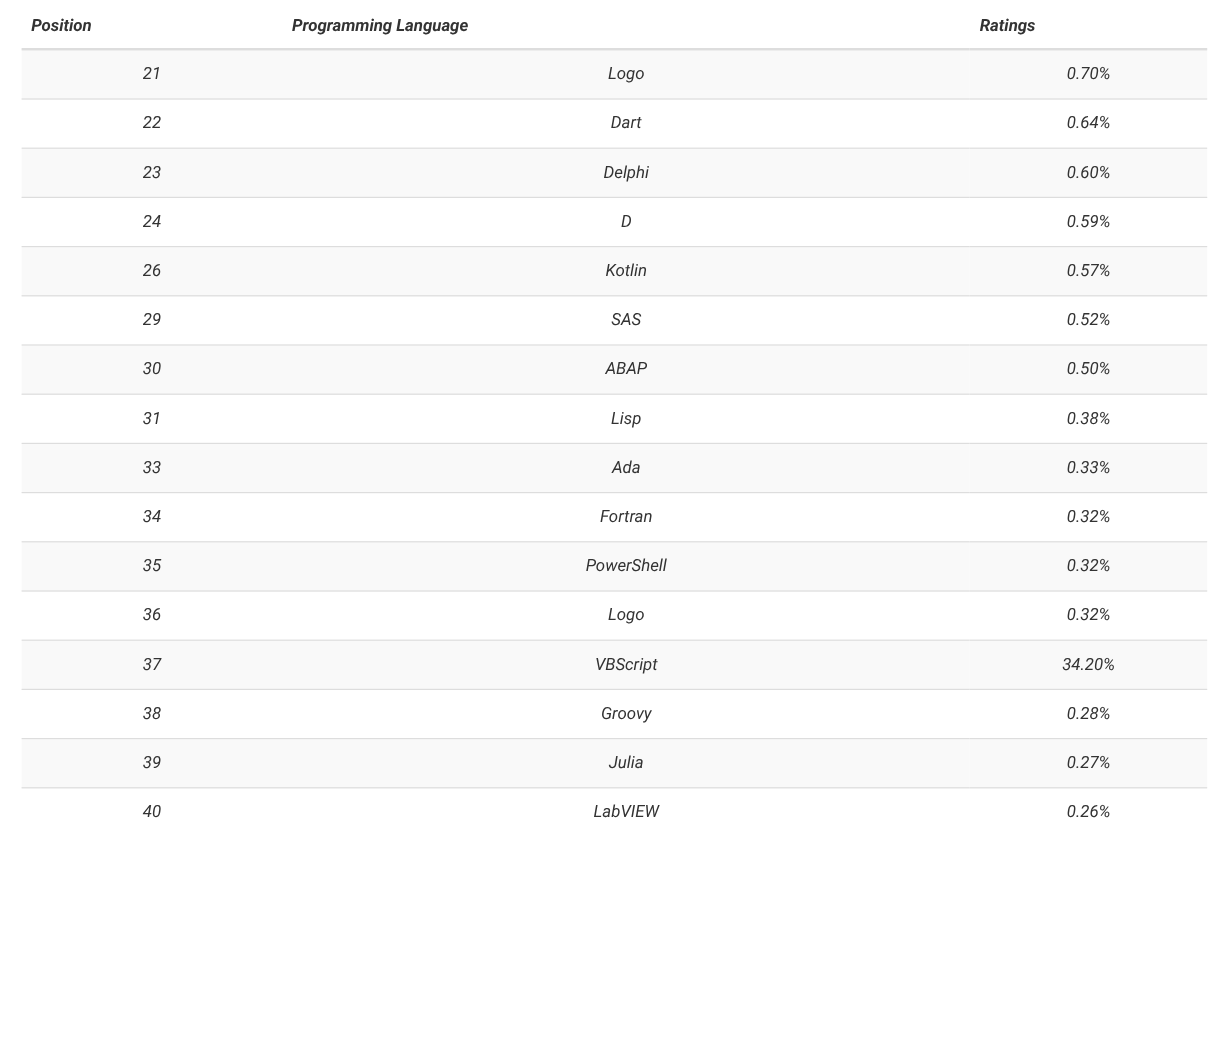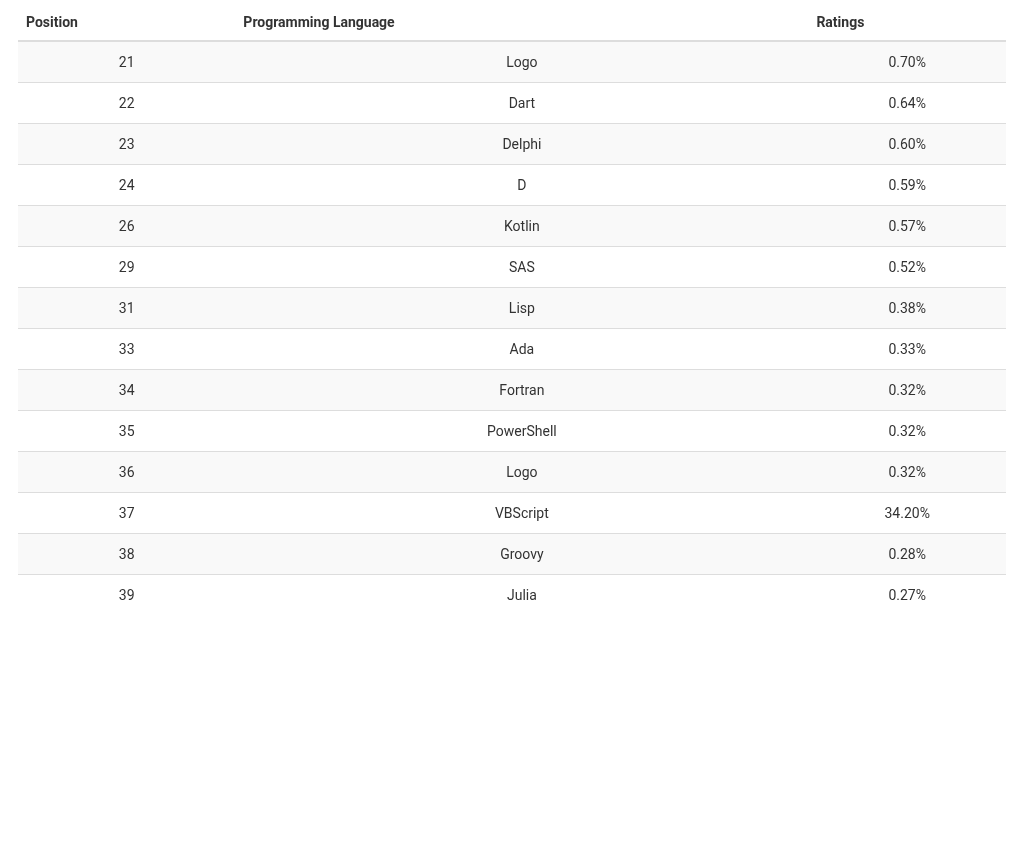--- a/index.html
+++ b/index.html
@@ -10,20 +10,21 @@
     body {
       font-family: -apple-system, BlinkMacSystemFont, "Segoe UI", Roboto, "Helvetica Neue", Arial, sans-serif;
       background: #ffffff;
       color: #333333;
       font-size: 14px;
       padding: 0;
     }
     .table-container {
       width: 100%;
       padding: 4px 18px 0 18px;
+      font-style: italic;
     }
     table {
       width: 100%;
       border-collapse: collapse;
     }
     thead th {
       text-align: left;
       font-weight: 700;
       color: #333333;
       padding: 10px 8px;
@@ -90,20 +91,25 @@
           <td class="col-position">26</td>
           <td class="col-language">Kotlin</td>
           <td class="col-ratings">0.57%</td>
         </tr>
         <tr>
           <td class="col-position">29</td>
           <td class="col-language">SAS</td>
           <td class="col-ratings">0.52%</td>
         </tr>
         <tr>
+          <td class="col-position">30</td>
+          <td class="col-language">ABAP</td>
+          <td class="col-ratings">0.50%</td>
+        </tr>
+        <tr>
           <td class="col-position">31</td>
           <td class="col-language">Lisp</td>
           <td class="col-ratings">0.38%</td>
         </tr>
         <tr>
           <td class="col-position">33</td>
           <td class="col-language">Ada</td>
           <td class="col-ratings">0.33%</td>
         </tr>
         <tr>
@@ -129,15 +135,20 @@
         <tr>
           <td class="col-position">38</td>
           <td class="col-language">Groovy</td>
           <td class="col-ratings">0.28%</td>
         </tr>
         <tr>
           <td class="col-position">39</td>
           <td class="col-language">Julia</td>
           <td class="col-ratings">0.27%</td>
         </tr>
+        <tr>
+          <td class="col-position">40</td>
+          <td class="col-language">LabVIEW</td>
+          <td class="col-ratings">0.26%</td>
+        </tr>
       </tbody>
   </table>
 </div>
 
 </body></html>

